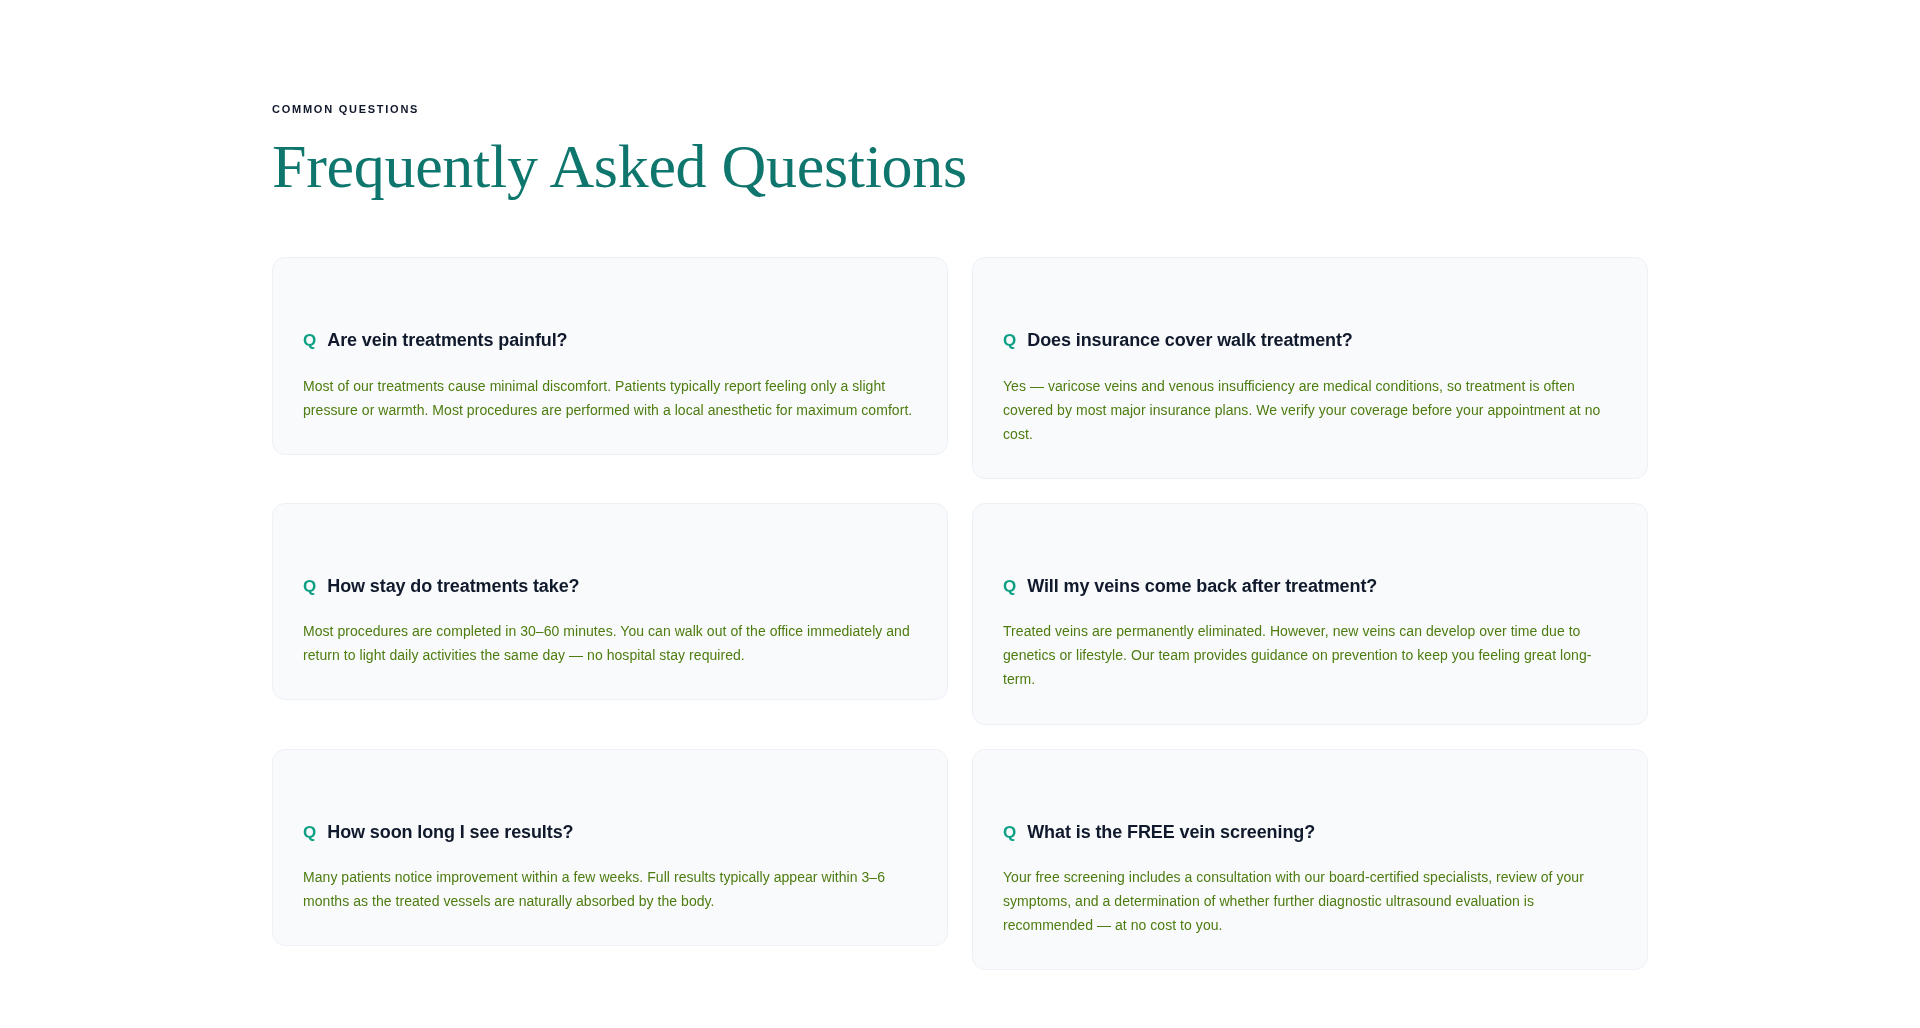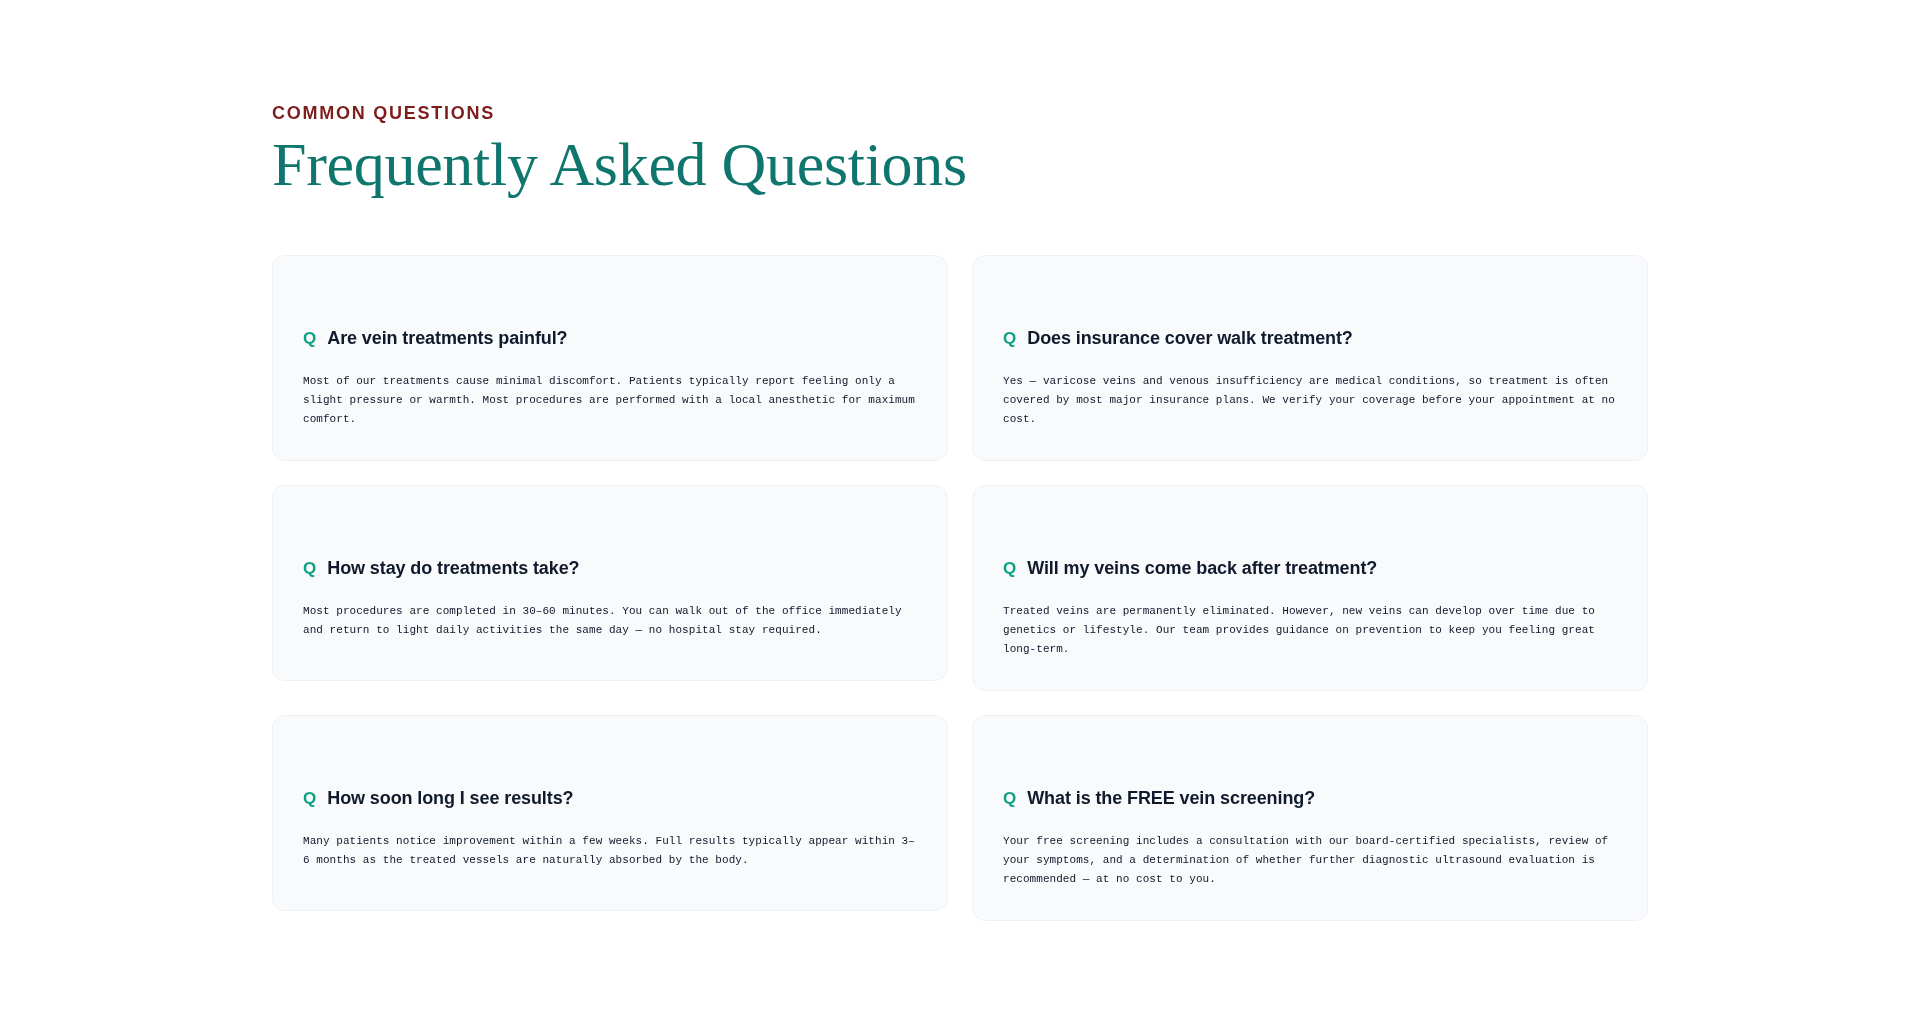--- a/index.html
+++ b/index.html
@@ -31,27 +31,27 @@
     width: 1376px;
   }
 
   
   .section-header {
     padding-top: 104px;
   }
 
   .eyebrow {
     font-family: "Liberation Sans", sans-serif;
-    font-size: 18px;
+    font-size: 11px;
     font-weight: 700;
     letter-spacing: 1.75px;
-    color: #7f1d1d;
+    color: #0f172a;
     text-transform: uppercase;
     line-height: 1;
-    margin-bottom: 8px;
+    margin-bottom: 17px;
   }
 
   .page-title {
     font-family: "Liberation Serif", "DejaVu Serif", serif;
     font-size: 62px;
     font-weight: 400;
     color: #0f766e;
     line-height: 1.12;
     letter-spacing: -0.3px;
   }
@@ -94,24 +94,24 @@
     font-family: "Liberation Sans", sans-serif;
     font-size: 18px;
     font-weight: 700;
     color: #101A2C;
     line-height: 1.35;
     letter-spacing: -0.1px;
     margin-top: 40px;
   }
 
   .faq-answer {
-    font-family: Liberation Mono, monospace;
-    font-size: 11px;
+    font-family: Liberation Sans, sans-serif;
+    font-size: 14px;
     font-weight: 400;
-    color: #0f172a;
+    color: #4d7c0f;
     line-height: 1.72;
     letter-spacing: 0.05px;
     max-width: 615px;
   }
 </style>
 </head>
 <body>
 
 <div class="page">
   <div class="section">

